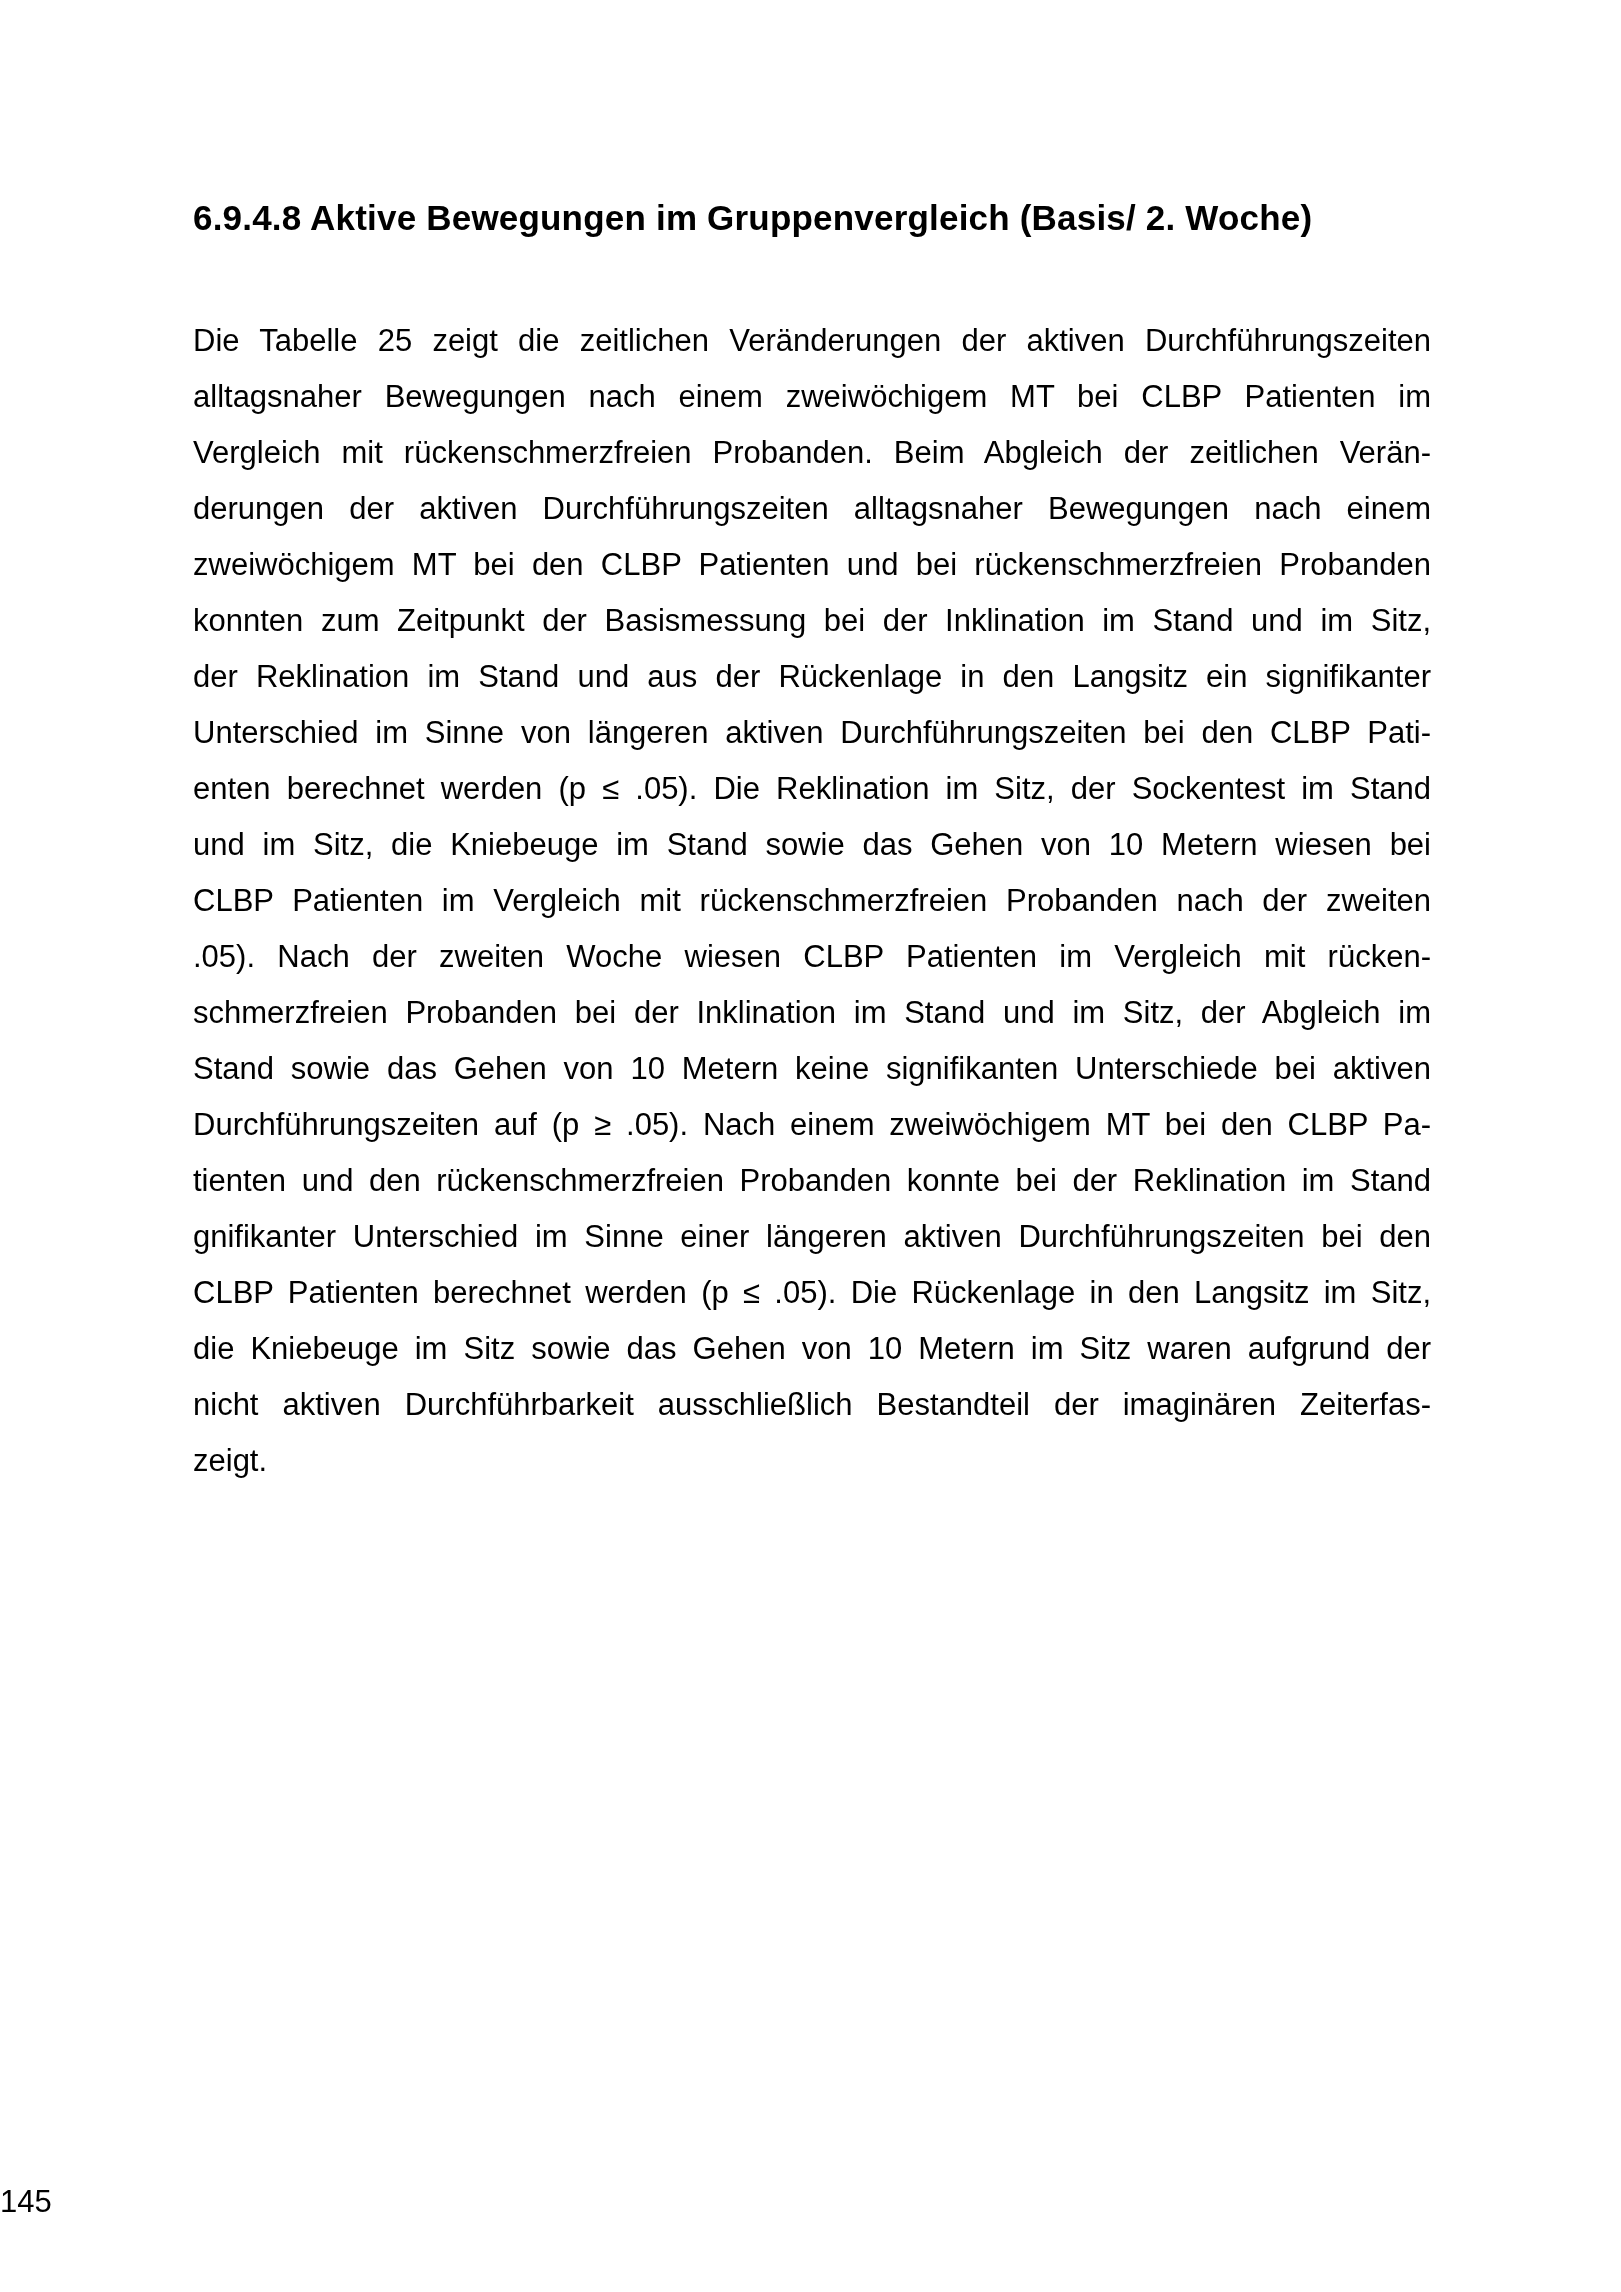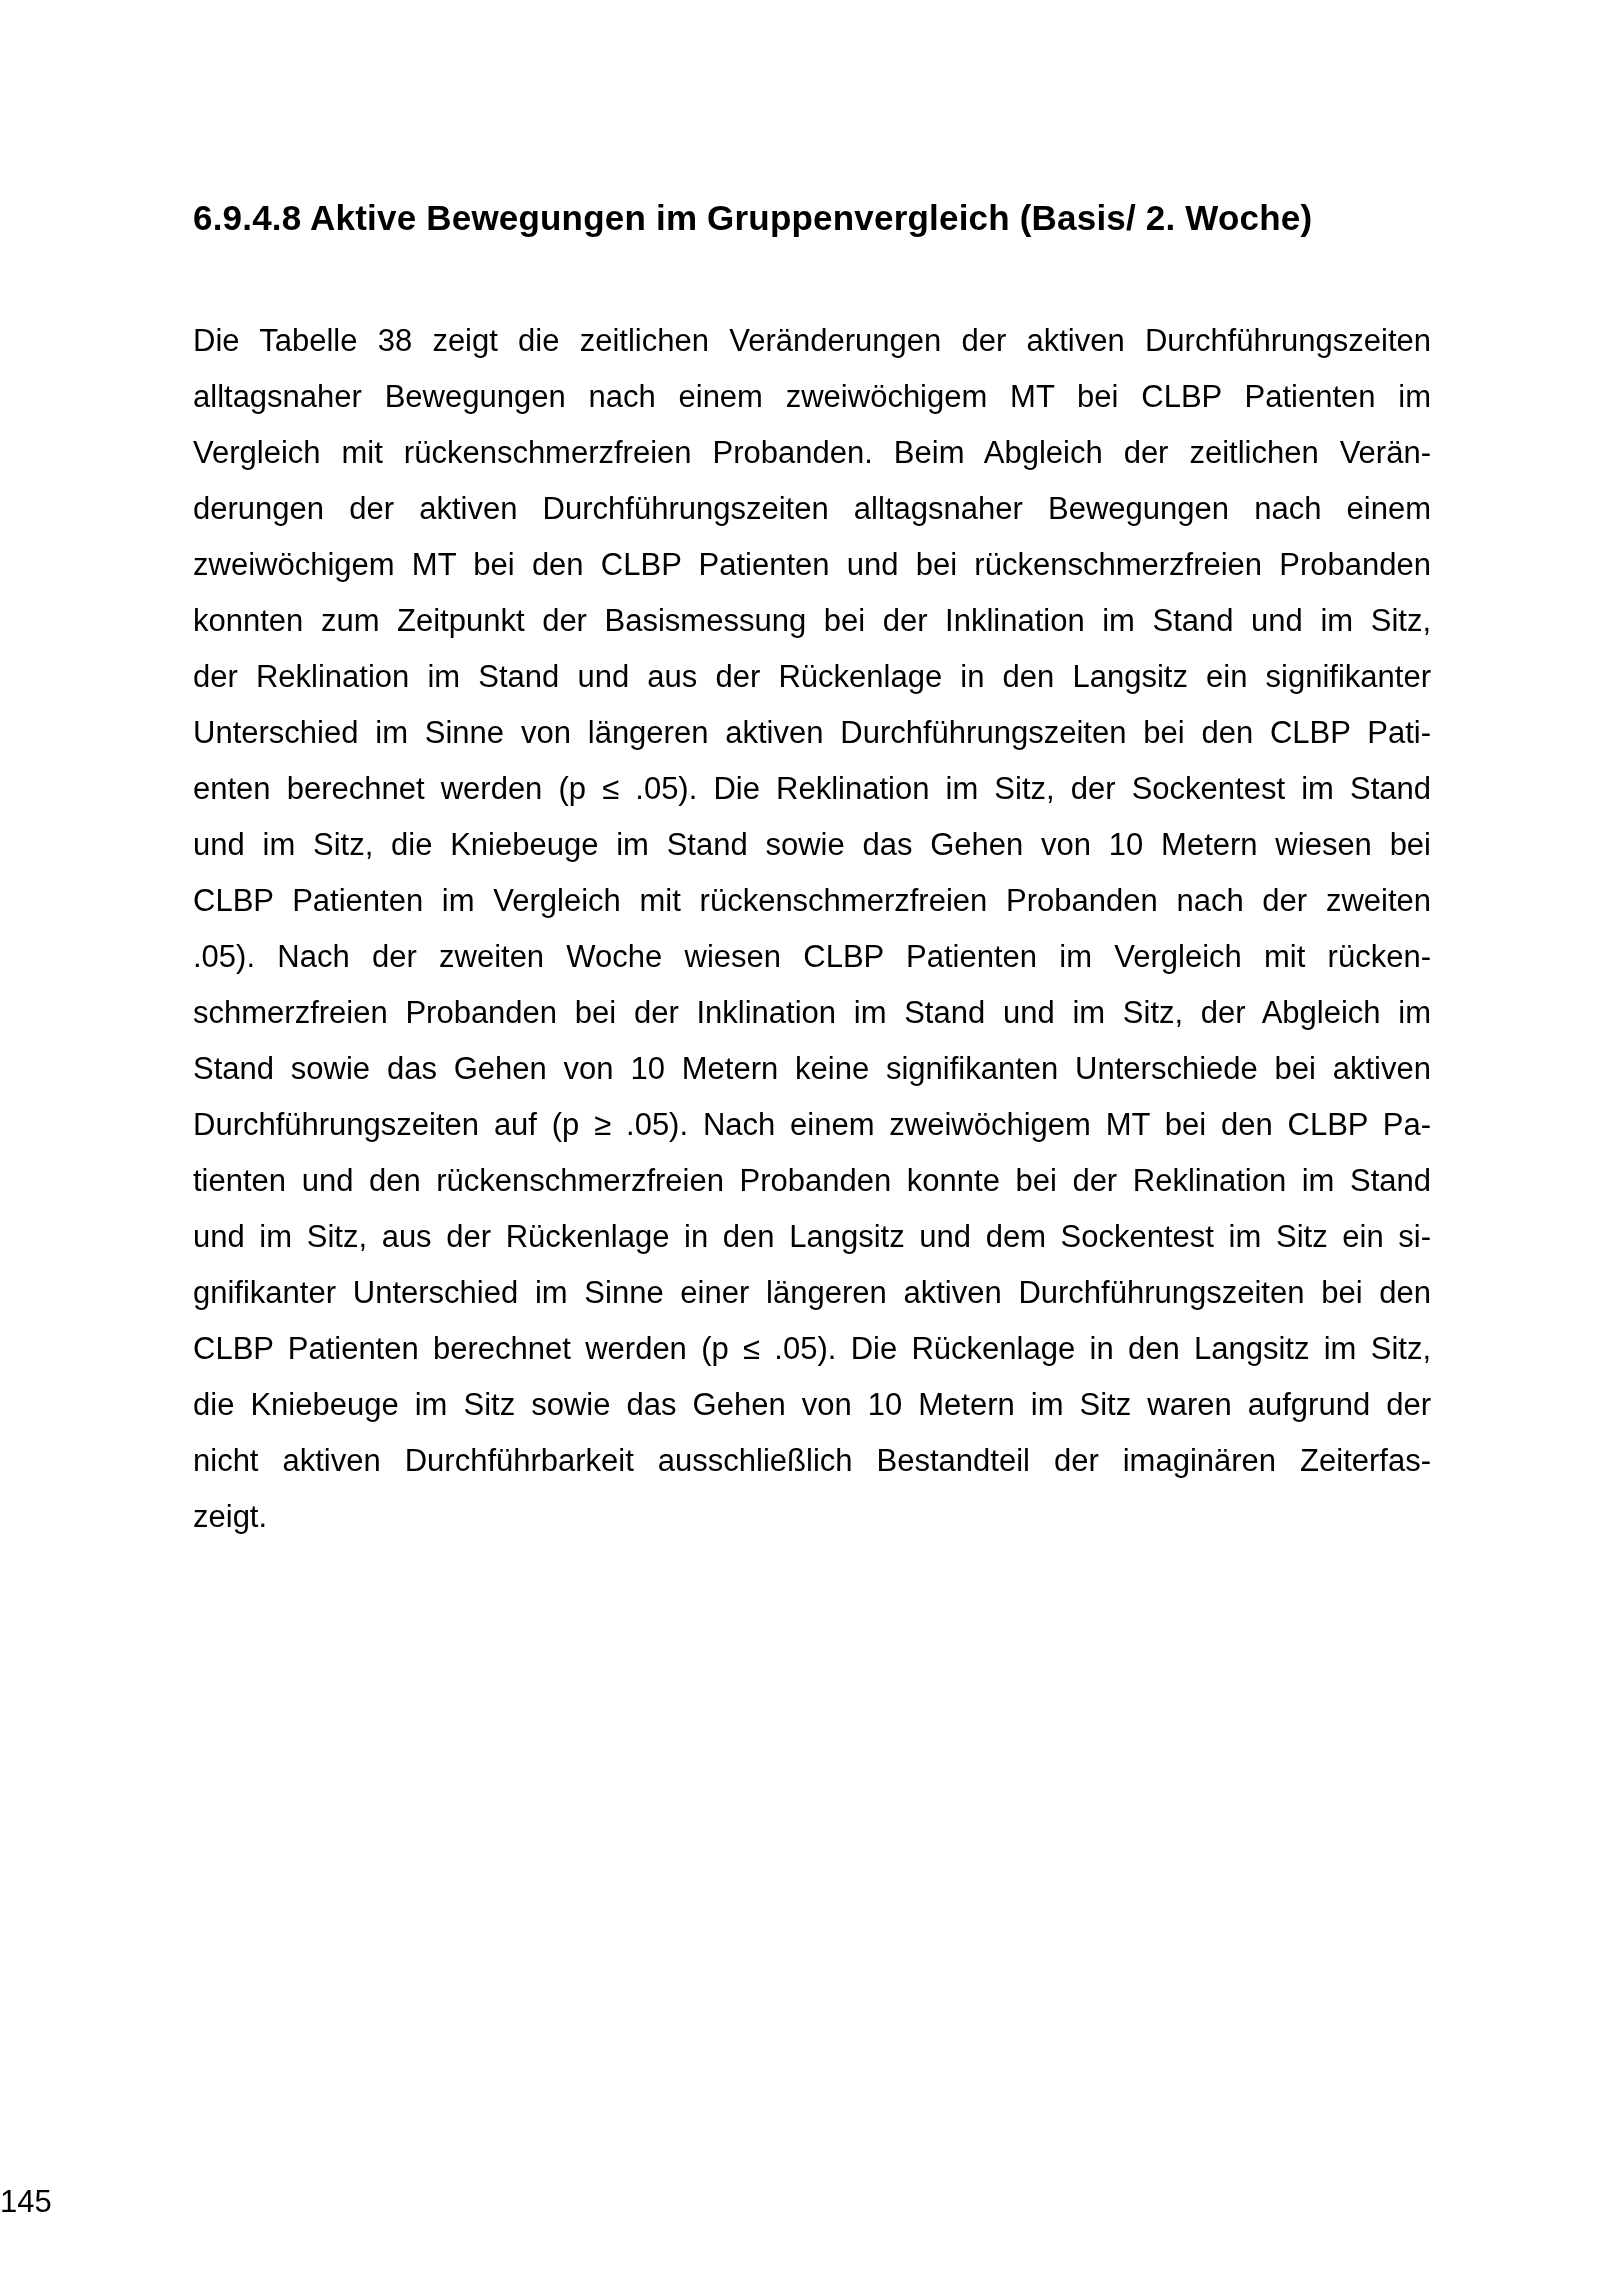--- a/index.html
+++ b/index.html
@@ -55,37 +55,36 @@
     line-height: 39px;
   }
 </style>
 </head>
 <body>
 
 <div class="page">
   <div class="content">
     <h1 class="heading">6.9.4.8 Aktive Bewegungen im Gruppenvergleich (Basis/ 2. Woche)</h1>
     <div class="para">
-      <div class="line">Die Tabelle 38 zeigt die zeitlichen Veränderungen der aktiven Durchführungszeiten</div>
+      <div class="line">Die Tabelle 25 zeigt die zeitlichen Veränderungen der aktiven Durchführungszeiten</div>
       <div class="line">alltagsnaher Bewegungen nach einem zweiwöchigem MT bei CLBP Patienten im</div>
       <div class="line">Vergleich mit rückenschmerzfreien Probanden. Beim Abgleich der zeitlichen Verän-</div>
       <div class="line">derungen der aktiven Durchführungszeiten alltagsnaher Bewegungen nach einem</div>
       <div class="line">zweiwöchigem MT bei den CLBP Patienten und bei rückenschmerzfreien Probanden</div>
       <div class="line">konnten zum Zeitpunkt der Basismessung bei der Inklination im Stand und im Sitz,</div>
       <div class="line">der Reklination im Stand und aus der Rückenlage in den Langsitz ein signifikanter</div>
       <div class="line">Unterschied im Sinne von längeren aktiven Durchführungszeiten bei den CLBP Pati-</div>
       <div class="line">enten berechnet werden (p ≤ .05). Die Reklination im Sitz, der Sockentest im Stand</div>
       <div class="line">und im Sitz, die Kniebeuge im Stand sowie das Gehen von 10 Metern wiesen bei</div>
       <div class="line">CLBP Patienten im Vergleich mit rückenschmerzfreien Probanden nach der zweiten</div>
       <div class="line">.05). Nach der zweiten Woche wiesen CLBP Patienten im Vergleich mit rücken-</div>
       <div class="line">schmerzfreien Probanden bei der Inklination im Stand und im Sitz, der Abgleich im</div>
       <div class="line">Stand sowie das Gehen von 10 Metern keine signifikanten Unterschiede bei aktiven</div>
       <div class="line">Durchführungszeiten auf (p ≥ .05). Nach einem zweiwöchigem MT bei den CLBP Pa-</div>
       <div class="line">tienten und den rückenschmerzfreien Probanden konnte bei der Reklination im Stand</div>
-      <div class="line">und im Sitz, aus der Rückenlage in den Langsitz und dem Sockentest im Sitz ein si-</div>
       <div class="line">gnifikanter Unterschied im Sinne einer längeren aktiven Durchführungszeiten bei den</div>
       <div class="line">CLBP Patienten berechnet werden (p ≤ .05). Die Rückenlage in den Langsitz im Sitz,</div>
       <div class="line">die Kniebeuge im Sitz sowie das Gehen von 10 Metern im Sitz waren aufgrund der</div>
       <div class="line">nicht aktiven Durchführbarkeit ausschließlich Bestandteil der imaginären Zeiterfas-</div>
       <div class="line last">zeigt.</div>
     </div>
   </div>
   <div class="page-number">145</div>
 </div>
 

